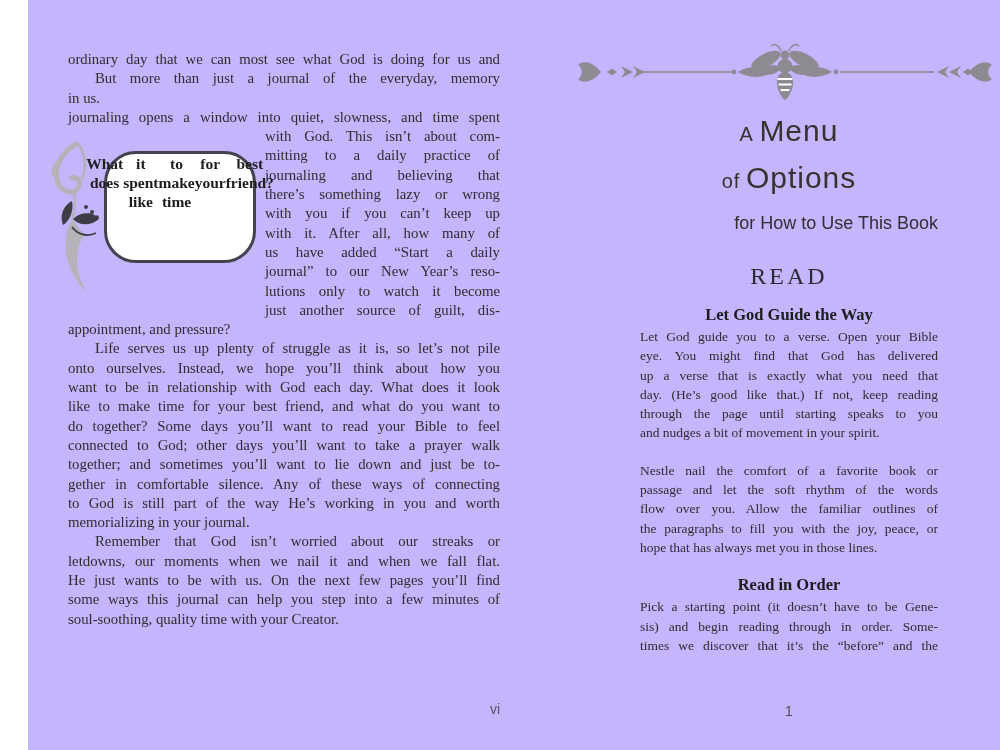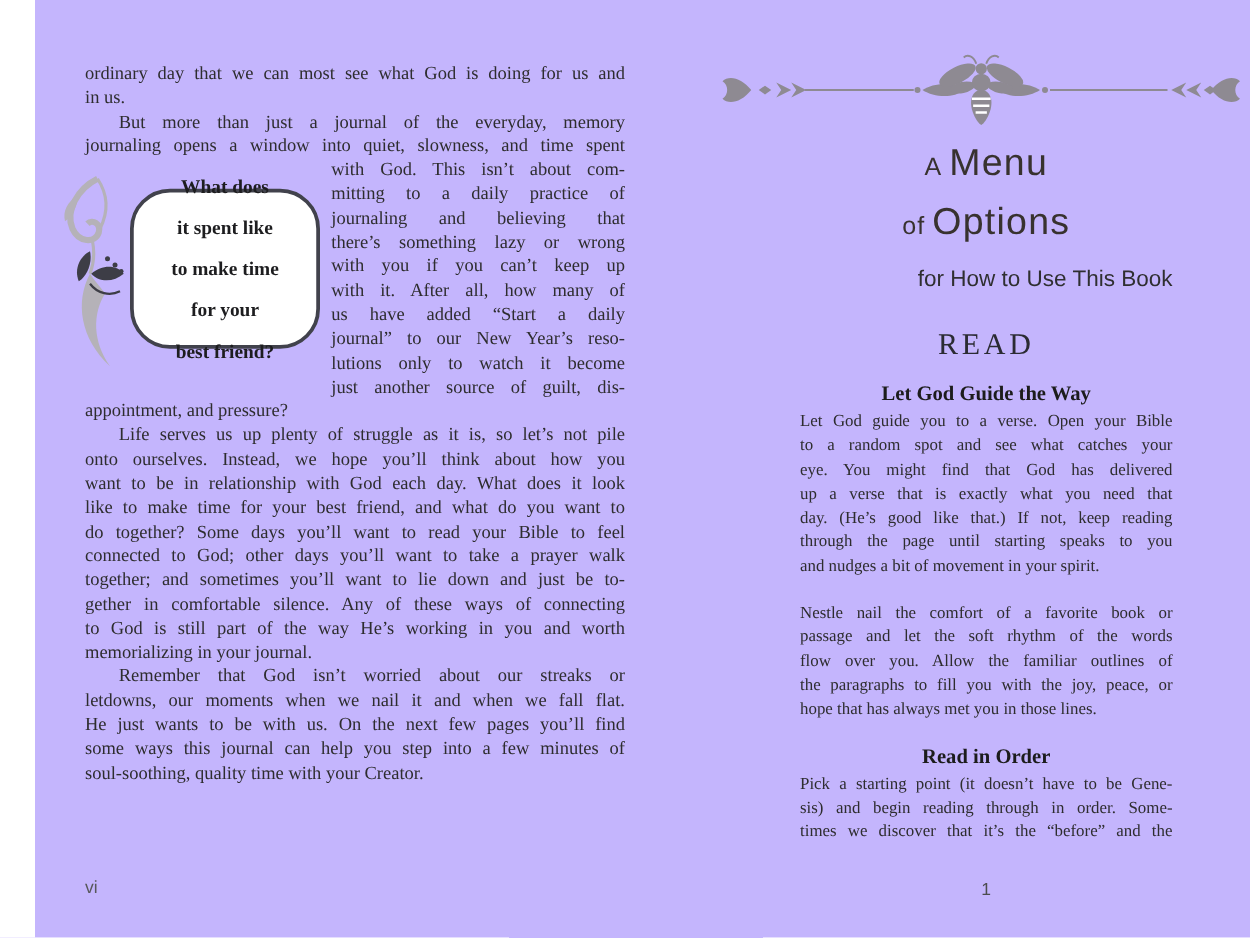--- a/index.html
+++ b/index.html
@@ -8,25 +8,25 @@
   
   .jline{text-align:justify;text-align-last:justify;line-height:19.3px;white-space:normal;}
   .jline.last{text-align-last:left;}
   .jline.ind{text-indent:27px;}
   
   #left-text{position:absolute;left:40px;top:50px;width:432px;font-size:14.8px;}
   #wrap-row{display:flex;min-height:193px;}
   #wrap-left{position:relative;width:197px;flex:0 0 197px;}
   #wrap-right{flex:1;}
   #flourish{position:absolute;left:-26px;top:12px;}
-  #callout-box{position:absolute;left:36px;top:24px;width:152px;height:128px;box-sizing:border-box;
+  #callout-box{position:absolute;left:36px;top:24px;width:152px;height:112px;box-sizing:border-box;
                border:3.5px solid #41424c;border-radius:32px;background:#fff;
-               display:flex;flex-direction:column;justify-content:center;gap:14px;}
+               display:flex;justify-content:center;}
   .cline{text-align:center;font-weight:bold;font-size:15.5px;line-height:19px;color:#1d1d1f;}
-  #page-num-left{position:absolute;left:40px;top:701px;width:432px;text-align:left;
+  #page-num-left{position:absolute;left:40px;top:701px;width:432px;text-align:right;
                  font-family:"Liberation Sans",sans-serif;font-size:14px;color:#58585a;}
   
   #divider{position:absolute;left:549px;top:40px;}
   #right-col{position:absolute;left:612px;top:110px;width:298px;}
   #title-block{text-align:center;color:#38322f;font-family:"Liberation Sans",sans-serif;letter-spacing:1px;}
   .title-line{line-height:42px;}
   .t-small{font-size:20px;}
   .t-big{font-size:30px;}
   #subtitle{margin-top:9px;text-align:right;font-family:"Liberation Sans",sans-serif;
             font-size:18px;color:#2f2f31;}
@@ -39,22 +39,22 @@
                   font-family:"Liberation Sans",sans-serif;font-size:14px;color:#4c4c4e;}
 </style>
 </head>
 <body>
 
 <div id="spread">
 
   <div id="left-text">
     <div>
         <div class="jline">ordinary day that we can most see what God is doing for us and</div>
+        <div class="jline ind">But more than just a journal of the everyday, memory</div>
         <div class="jline last">in us.</div>
-        <div class="jline ind">But more than just a journal of the everyday, memory</div>
         <div class="jline">journaling opens a window into quiet, slowness, and time spent</div>
       </div>
 
     <div id="wrap-row">
       <div id="wrap-left">
 
         <svg id="flourish" width="66" height="158" viewBox="0 0 66 158">
           <g fill="none" stroke="#b5b2b8">
             <path d="M36 4 C20 12 10 30 16 44 C21 55 34 56 37 47 C39 40 32 36 28 40" stroke-width="5"></path>
             <path d="M36 4 C44 16 45 30 38 44" stroke-width="2.5"></path>
@@ -163,21 +163,20 @@
         <span class="t-big">Options</span>
       </div>
     </div>
     <div id="subtitle">for How to Use This Book</div>
     <div id="read-heading">READ</div>
 
     <div class="subsection first">
       <div class="sub-heading">Let God Guide the Way</div>
       <div class="sub-body">
           <div class="jline">Let God guide you to a verse. Open your Bible</div>
-          <div class="jline">to a random spot and see what catches your</div>
           <div class="jline">eye. You might find that God has delivered</div>
           <div class="jline">up a verse that is exactly what you need that</div>
           <div class="jline">day. (He’s good like that.) If not, keep reading</div>
           <div class="jline">through the page until starting speaks to you</div>
           <div class="jline last">and nudges a bit of movement in your spirit.</div>
         </div>
     </div>
     <div class="subsection">
       <div class="sub-body">
           <div class="jline">Nestle nail the comfort of a favorite book or</div>

